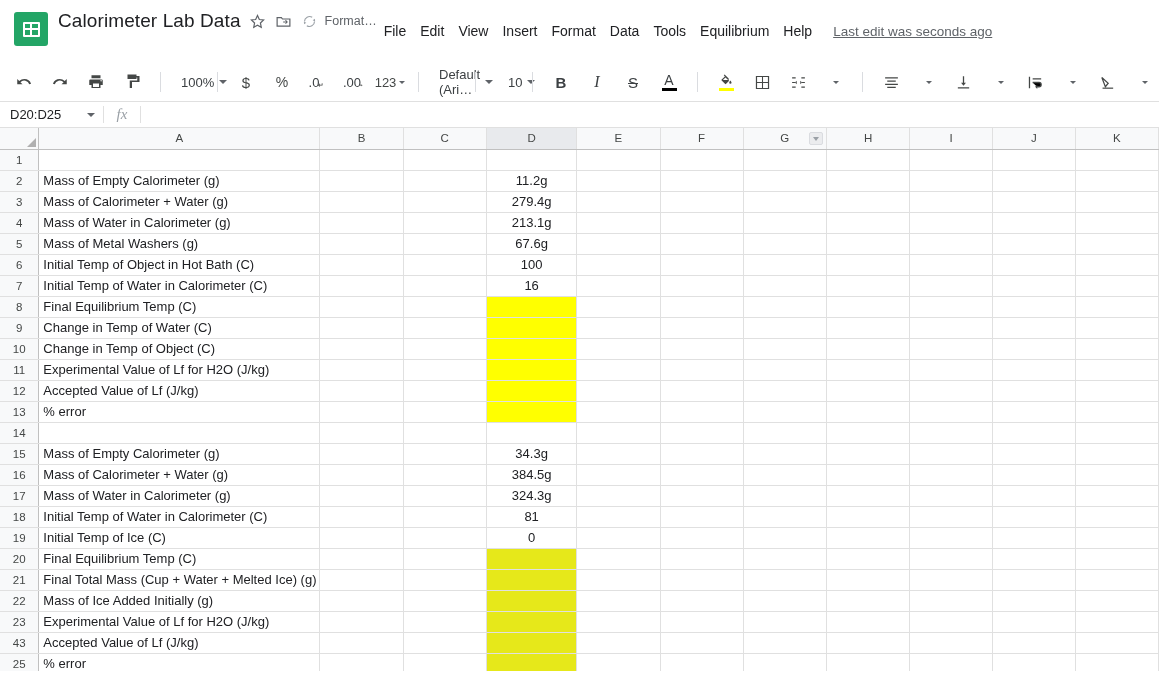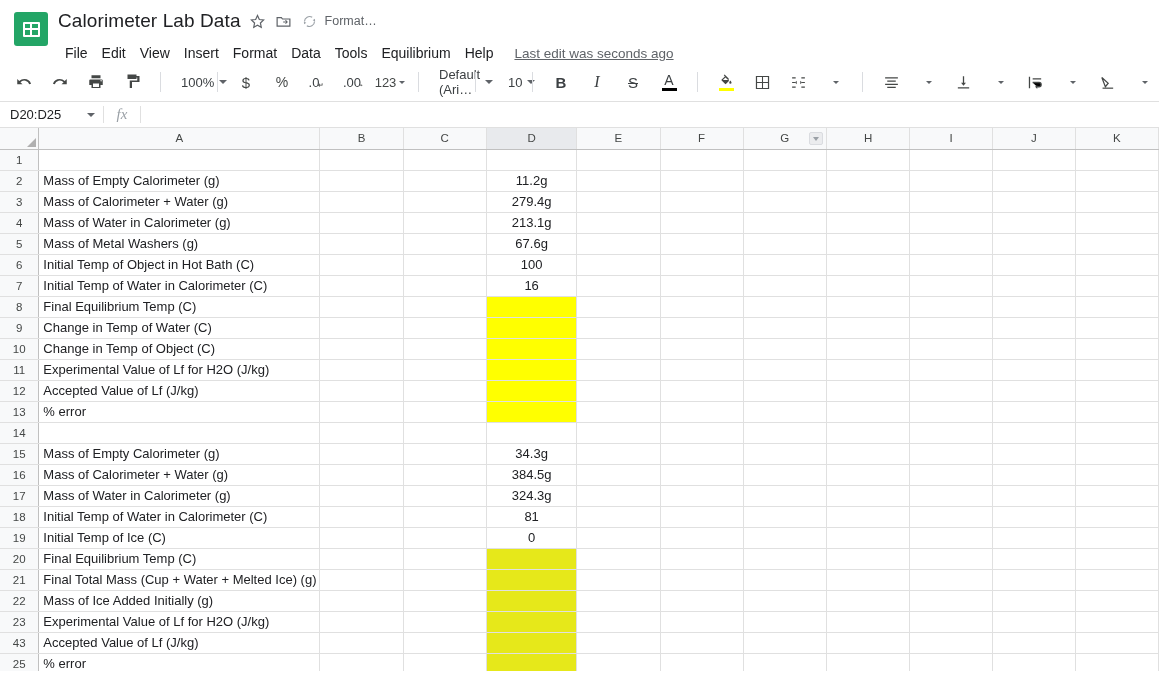--- a/index.html
+++ b/index.html
@@ -21,26 +21,26 @@
   .app-logo .grid {
     width: 17px; height: 15px; border: 2px solid #fff; border-radius: 1px;
     position: relative; background: transparent;
   }
   .app-logo .grid::before {
     content:""; position:absolute; left:0; right:0; top:4px; height:2px; background:#fff;
   }
   .app-logo .grid::after {
     content:""; position:absolute; top:0; bottom:0; left:5px; width:2px; background:#fff;
   }
-  .title-col { display: flex; flex-direction: column; }
+  .title-col { display: flex; }
   .title-row-1 { display: flex; align-items: center; height: 30px; }
   .doc-title { font-size: 19px; color: #202124; letter-spacing: .1px; padding-right: 4px; }
   .ticon { width: 26px; height: 26px; display:flex; align-items:center; justify-content:center; color:#5f6368; }
   .saving-txt { font-size: 12.5px; color: #5f6368; margin-left: 2px; }
-  .title-row-2 { display: flex; align-items: center; height: 26px; margin-top: 4px; }
+  .title-row-2 { display: flex; align-items: center; height: 26px; margin-top: 12px; }
   .menu-item {
     font-size: 14px; color: #202124; padding: 3px 7px; border-radius: 4px; cursor: default;
   }
   .lastedit {
     font-size: 13.5px; color: #5f6368; margin-left: 14px;
     text-decoration: underline; cursor: pointer;
   }
 
   
   .toolbar {

